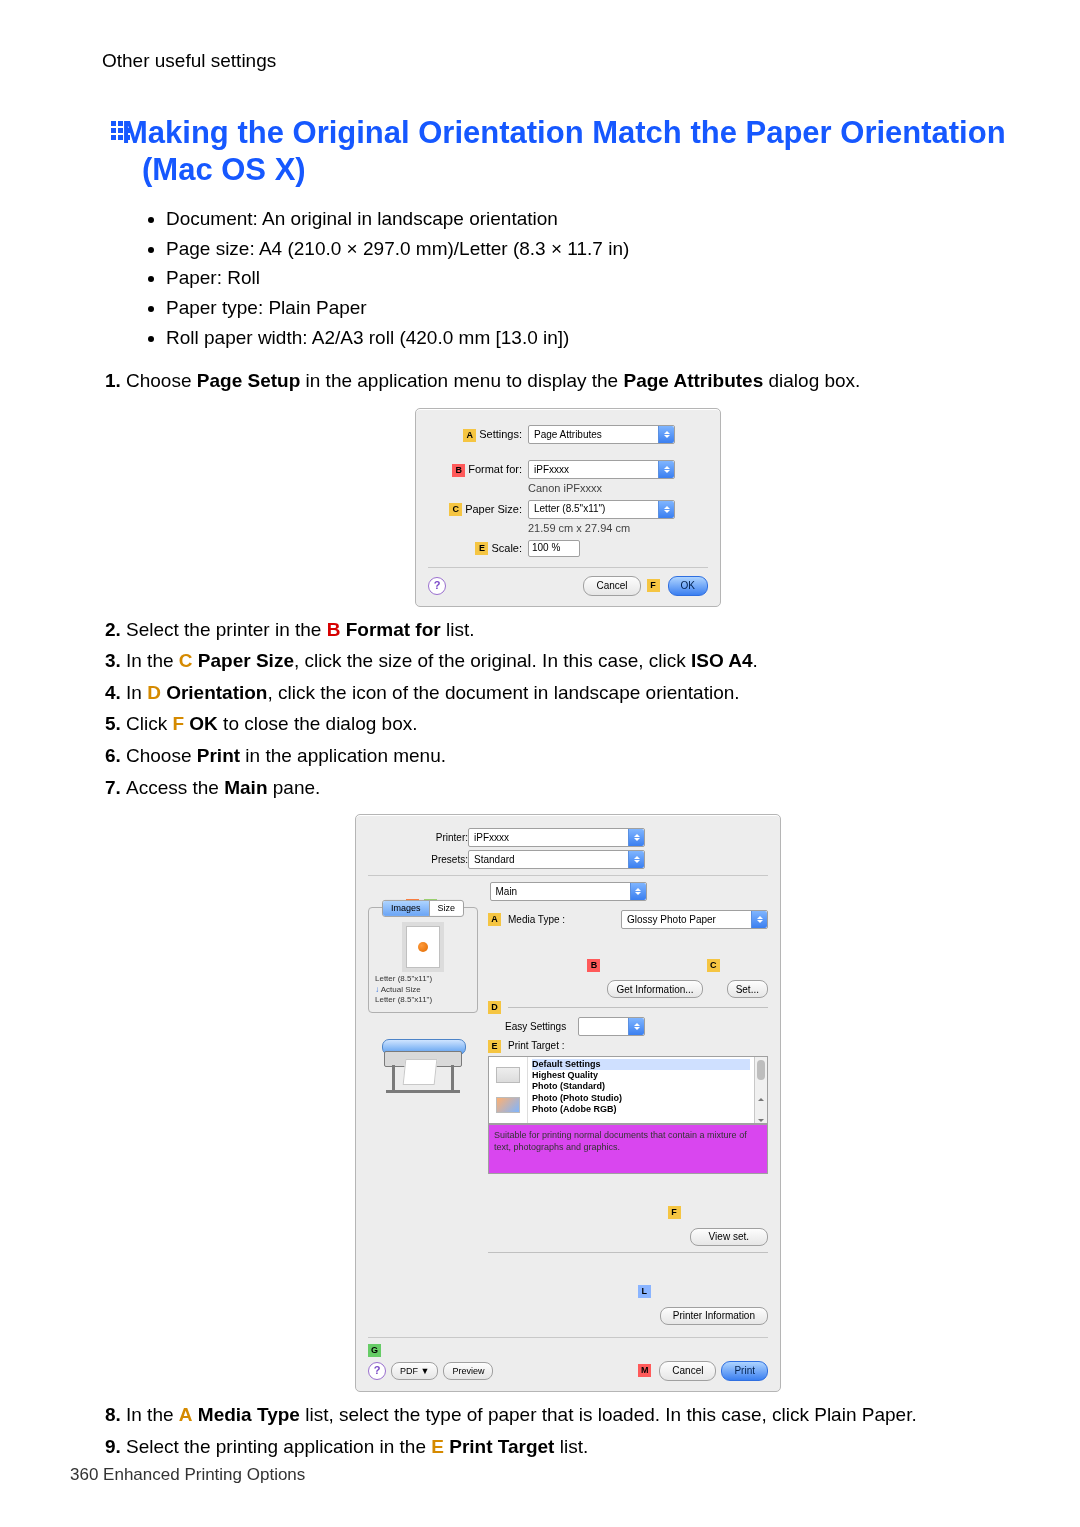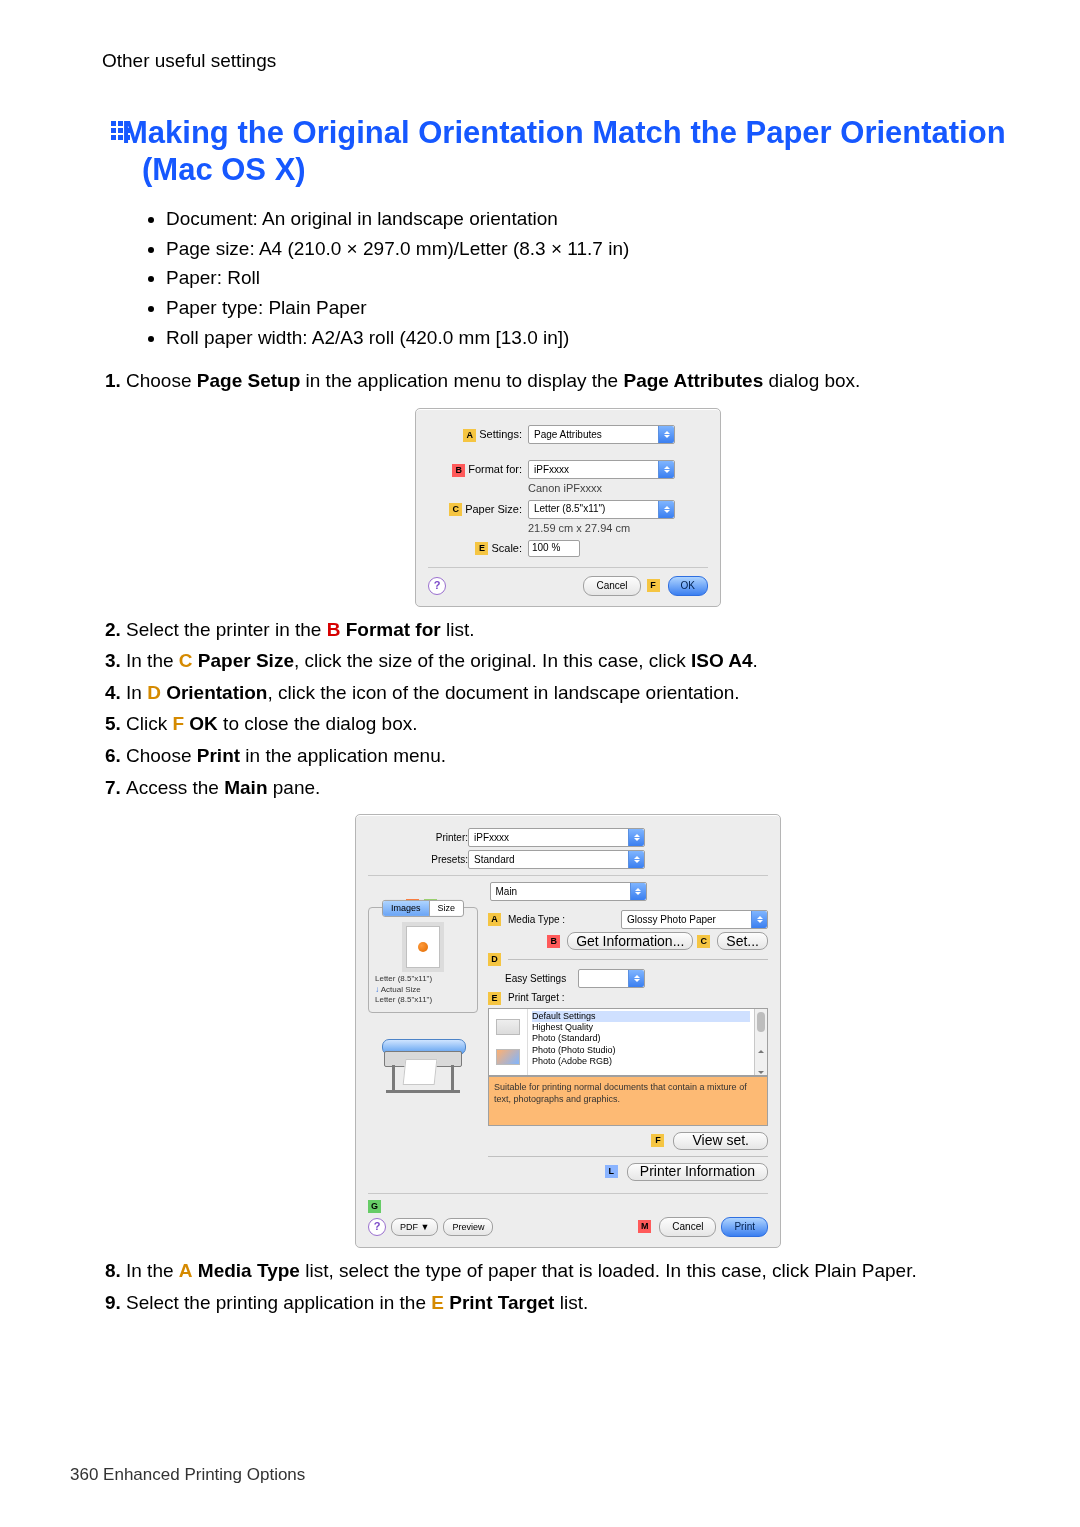--- a/index.html
+++ b/index.html
@@ -171,50 +171,50 @@
   }
   .printer-draw .sheet {
     position: absolute; left: 30px; top: 32px; width: 30px; height: 24px;
     background: #fff; border: 1px solid #c8c8c8; transform: skewX(-6deg);
   }
   .d2-right { flex: 1; font-size: 10px; }
   .rrow { display: flex; align-items: center; margin: 3px 0; gap: 4px; }
   .rrow .rlab { white-space: nowrap; }
   .btn-wide {
     height: 16px; padding: 0 8px; border: 1px solid #a0a0a0; border-radius: 8px;
-    background: linear-gradient(#fdfdfd,#e6e6e6); font-size: 14px;
-    display: inline-flex; align-items: center;
+    background: linear-gradient(#fdfdfd,#e6e6e6); font-size: 10px;
+    display: inline-flex; align-items: center; margin-top: 48px;
   }
   .listbox {
     border: 1px solid #a0a0a0; background: #fff; height: 66px; position: relative;
     display: flex; font-size: 9px;
   }
   .listbox .thumbs {
     width: 38px; border-right: 1px solid #ddd;
     display: flex; flex-direction: column; align-items: center; justify-content: space-around;
     padding: 3px 0;
   }
   .listbox .thumbs .mini {
     width: 22px; height: 14px; background: linear-gradient(#eee,#dcdcdc);
     border: 1px solid #bbb;
   }
   .listbox .thumbs .mini.photo {
     background: linear-gradient(135deg,#ffb070,#7fb5ff);
   }
   .listbox .opts { flex: 1; padding: 2px 4px; }
-  .listbox .opts div { line-height: 1.25; }
+  .listbox .opts div { line-height: 1.25; font-weight: bold; }
   .listbox .opts .sel { background: #cfe0ff; }
   .listbox .sb {
     width: 12px; background: #f0f0f0; border-left: 1px solid #c8c8c8;
     display: flex; flex-direction: column; justify-content: space-between; align-items: center;
     padding: 1px 0;
   }
   .listbox .sb .thumb2 { width: 8px; height: 20px; background: #bdbdbd; border-radius: 4px; margin-top: 2px; }
   .desc-box {
-    border: 1px solid #a0a0a0; background: #fdba74; font-size: 9px;
+    border: 1px solid #a0a0a0; background: #d946ef; font-size: 9px;
     padding: 4px 5px; color: #333; height: 40px;
   }
   .right-btns { display: flex; justify-content: flex-end; align-items: center; gap: 6px; margin: 6px 0; }
   .d2-footer { display: flex; align-items: center; margin-top: 4px; }
   .chip {
     height: 16px; padding: 0 8px; border: 1px solid #a0a0a0; border-radius: 8px;
     background: linear-gradient(#fdfdfd,#e6e6e6); font-size: 9px;
     display: inline-flex; align-items: center; gap: 3px; margin-left: 5px;
   }
   .footer-pg { position: absolute; left: 70px; bottom: 40px; font-size: 17px; color: #333; }

